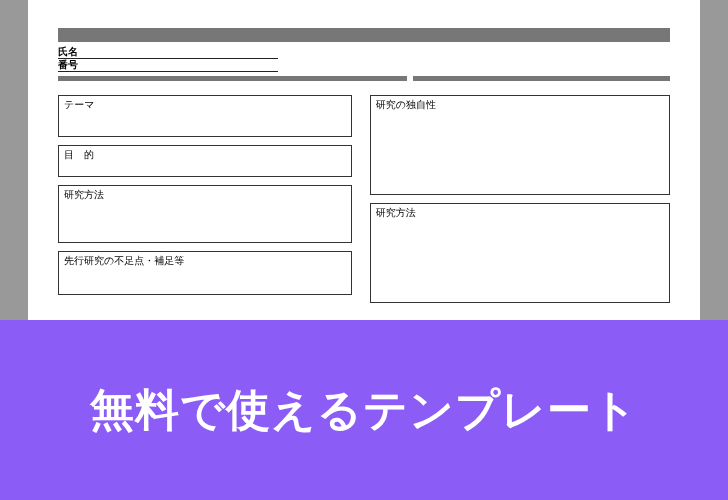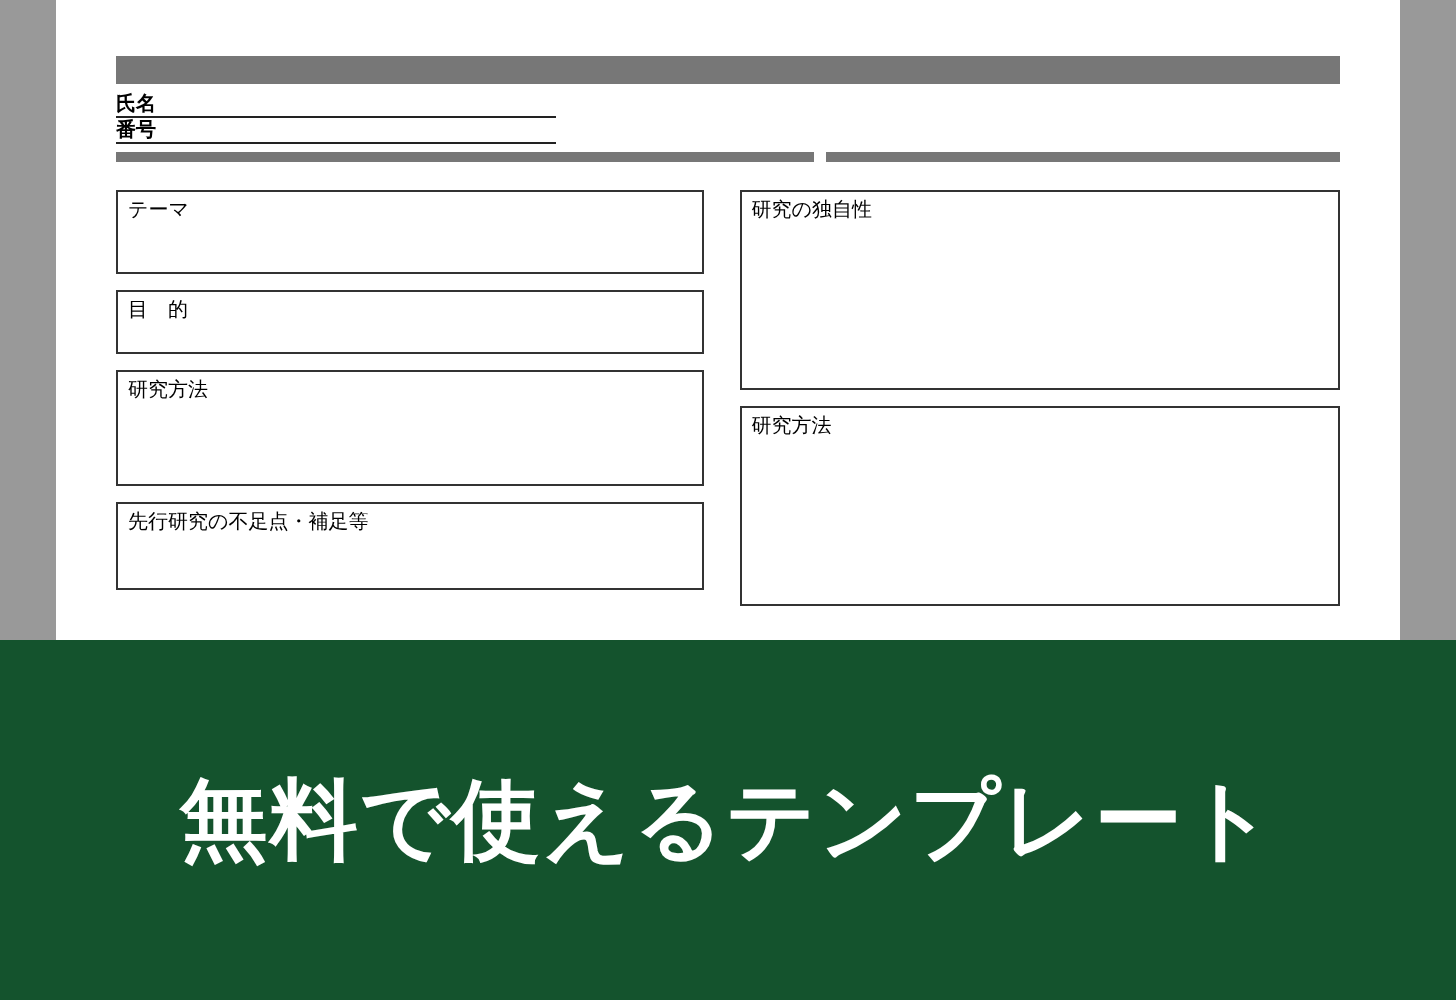--- a/index.html
+++ b/index.html
@@ -93,21 +93,21 @@
     .field-box .label {
       display: block;
       min-height: 12px;
     }
     .banner {
       position: absolute;
       left: 0;
       right: 0;
       bottom: 0;
       height: 180px;
-      background: #14532d;
+      background: #8b5cf6;
       display: flex;
       align-items: center;
       justify-content: center;
     }
     .banner-text {
       color: #fff;
       font-size: 44px;
       font-weight: bold;
       letter-spacing: 1px;
     }

